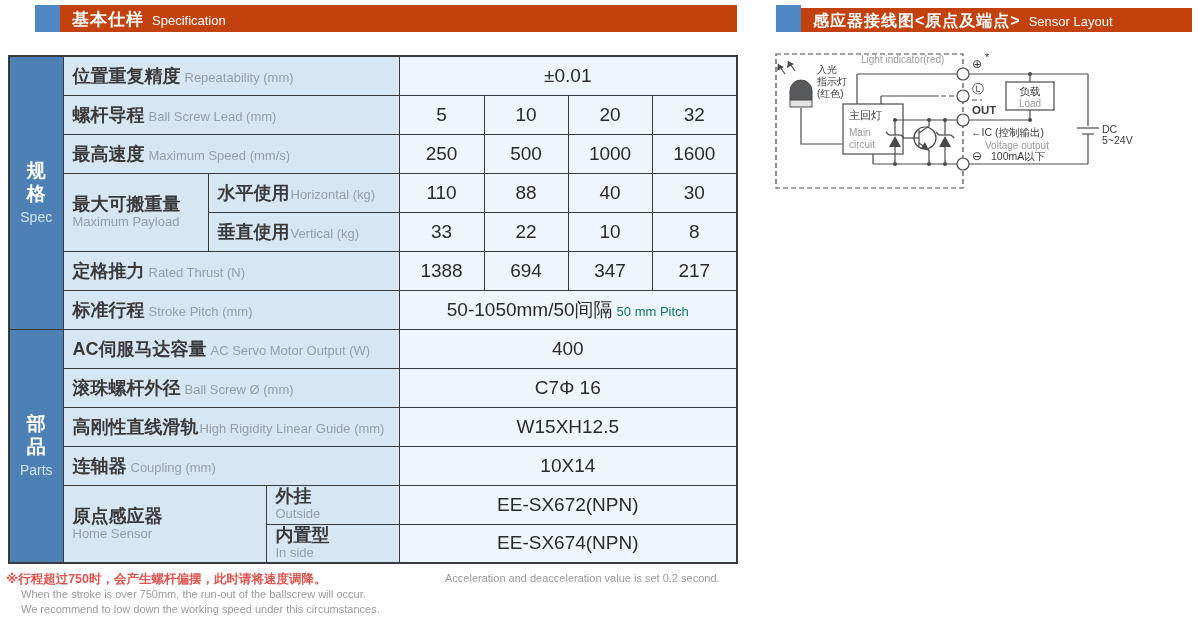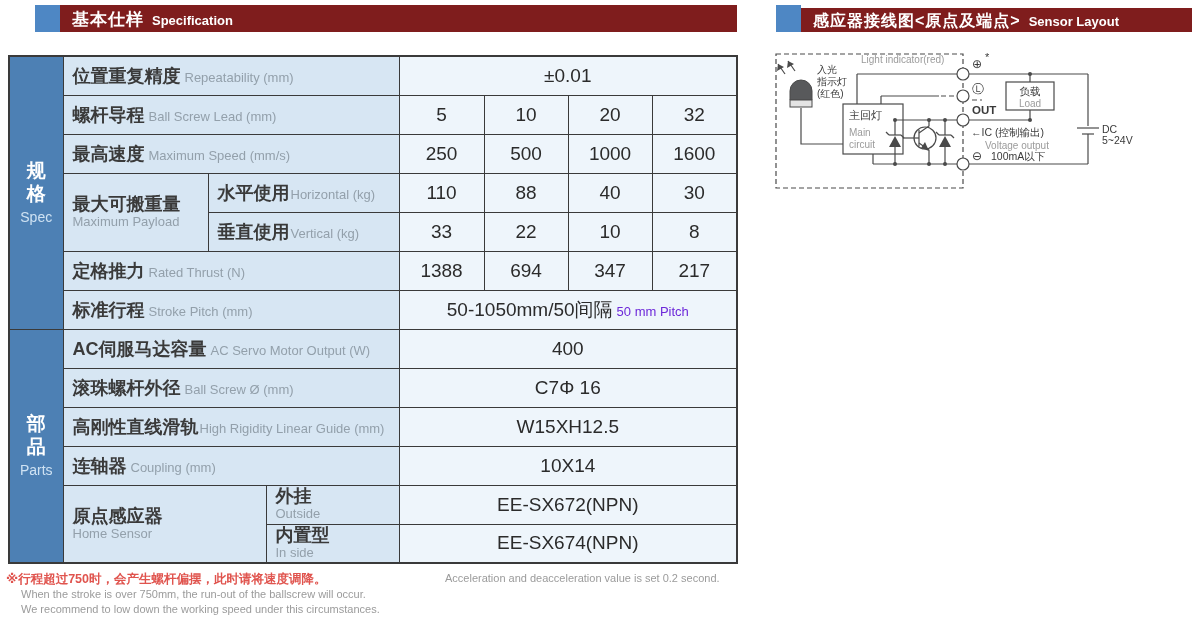--- a/index.html
+++ b/index.html
@@ -3,43 +3,43 @@
 <meta charset="utf-8">
 <style>
   html,body{margin:0;padding:0;}
   body{
     width:1200px;height:621px;background:#ffffff;position:relative;overflow:hidden;
     font-family:"Liberation Sans","DejaVu Sans",sans-serif;color:#2b2b2b;
   }
   
   .hdr{position:absolute;display:flex;height:27px;}
   .hdr .sq{width:25px;height:27px;background:#4e87c4;flex:0 0 25px;}
-  .hdr .bar{flex:1;background:#7f1d1d;color:#fff;display:flex;align-items:baseline;padding:3px 14px 0 12px;}
+  .hdr .bar{flex:1;background:#c2410c;color:#fff;display:flex;align-items:baseline;padding:3px 14px 0 12px;}
   .hdr .cn{font-size:17px;font-weight:bold;letter-spacing:1px;}
-  .hdr .en{font-size:13px;font-weight:bold;margin-left:8px;}
+  .hdr .en{font-size:13px;font-weight:normal;margin-left:8px;}
   #hdr-left{left:35px;top:5px;width:702px;}
   #hdr-right{left:776px;top:5px;width:416px;align-items:flex-end;}
 
   
   #spec-table{
     position:absolute;left:8px;top:55px;width:728px;
     border-collapse:collapse;table-layout:fixed;border:2px solid #3a3a3a;
   }
   #spec-table td{border:1px solid #3a3a3a;overflow:hidden;vertical-align:middle;}
   #spec-table tr{height:39px;}
   td.side{background:#4d80b4;color:#fff;text-align:center;}
   .side .scn{font-size:19px;font-weight:bold;width:1em;margin:0 auto;word-break:break-all;line-height:1.2;}
   .side .sen{font-size:14px;color:#cfe2f3;margin-top:3px;}
   td.lbl{background:#d7e6f3;padding:0 2px 0 9px;white-space:nowrap;}
   .lbl .cn{font-size:18px;font-weight:600;color:#3a3a3a;}
   .lbl .en{font-size:13px;color:#93a0ab;margin-left:4px;font-weight:400;}
   td.lbl.stack .cn{display:block;line-height:1.1;}
   td.lbl.stack .en{display:block;margin-left:0;line-height:1.1;}
   td.val{background:#eef5fb;text-align:center;font-size:19px;color:#2b2b2b;white-space:nowrap;}
-  td.val .sfx{font-size:13px;color:#6d28d9;margin-left:4px;}
+  td.val .sfx{font-size:13px;color:#0f766e;margin-left:4px;}
 
   
   .note{position:absolute;top:571px;white-space:nowrap;}
   #note1{left:6px;} #note2{left:430px;}
   .note .red{color:#e0544e;font-size:12.5px;font-weight:bold;line-height:1.3;}
   .note .gray{color:#9b9b9b;font-size:11px;margin-left:15px;line-height:1.35;}
 
   
   #diagram{position:absolute;left:773px;top:46px;}
   #diagram text{fill:#3a3a3a;}

